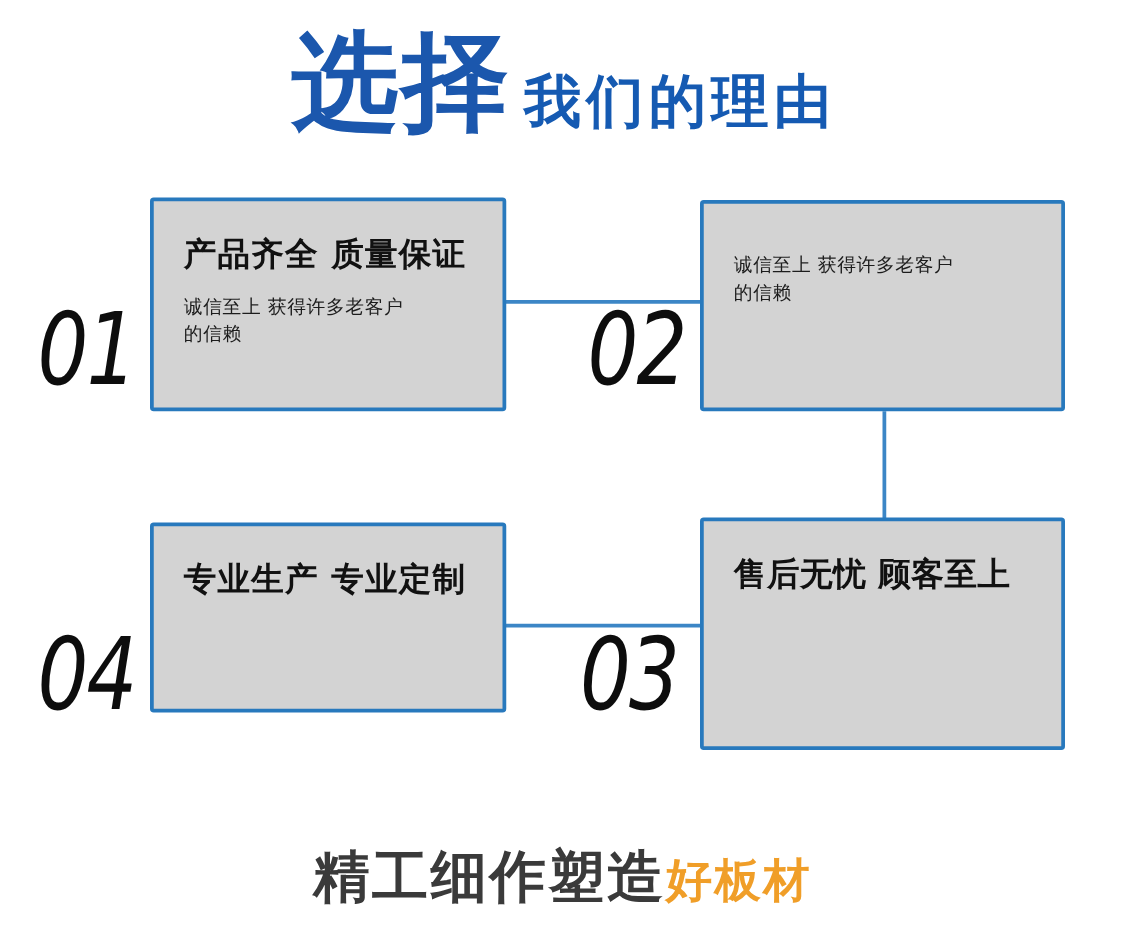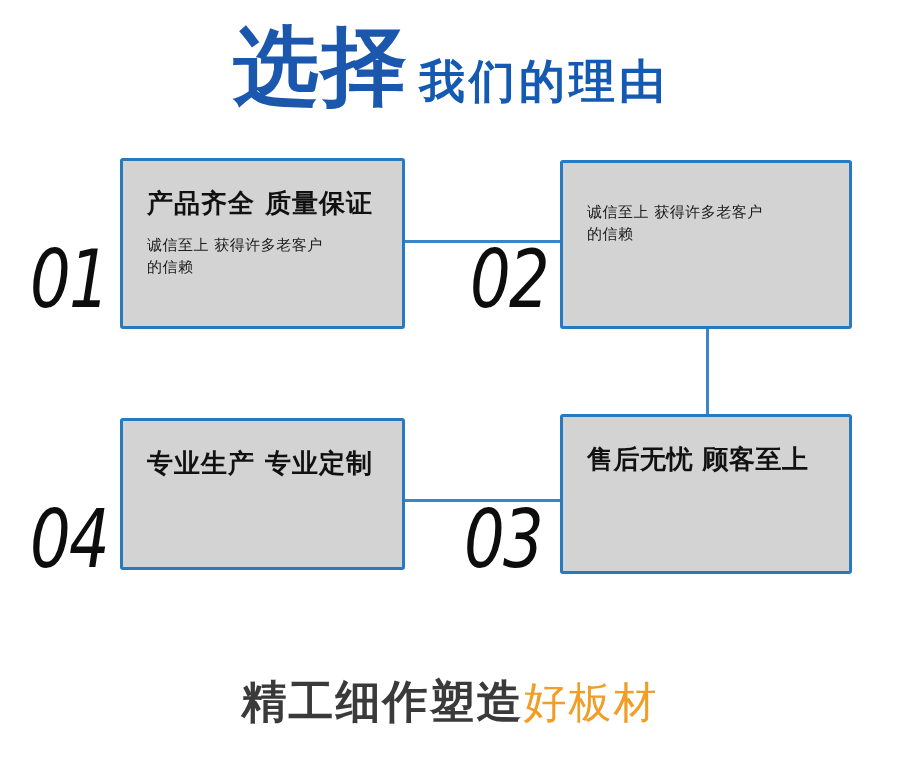--- a/index.html
+++ b/index.html
@@ -57,21 +57,21 @@
   .card{
     position:absolute;
     background:var(--card-bg);
     border:3px solid var(--border-blue);
     border-radius:3px;
     padding:25px 18px 0 24px;
   }
   .card-1{left:120px; top:158px; width:285px; height:171px;}
   .card-2{left:560px; top:160px; width:292px; height:169px;}
   .card-4{left:120px; top:418px; width:285px; height:152px;}
-  .card-3{left:560px; top:414px; width:292px; height:160px;}
+  .card-3{left:560px; top:414px; width:292px; height:186px;}
   .card-title{
     font-size:26px;
     font-weight:700;
     color:var(--ink);
     letter-spacing:1px;
     white-space:nowrap;
   }
   .card-2 .card-title, .card-3 .card-title{letter-spacing:0.5px;}
   .card-desc{
     margin-top:14px;
@@ -105,22 +105,22 @@
     text-align:center;
     white-space:nowrap;
   }
   .f-dark{
     font-size:45px;
     font-weight:700;
     color:var(--footer-dark);
     letter-spacing:2px;
   }
   .f-accent{
-    font-size:43px;
-    font-weight:400;
+    font-size:37px;
+    font-weight:700;
     color:var(--footer-accent);
     letter-spacing:2px;
   }
 </style>
 </head>
 <body>
 
 <div class="canvas">
 
   <div class="header">

